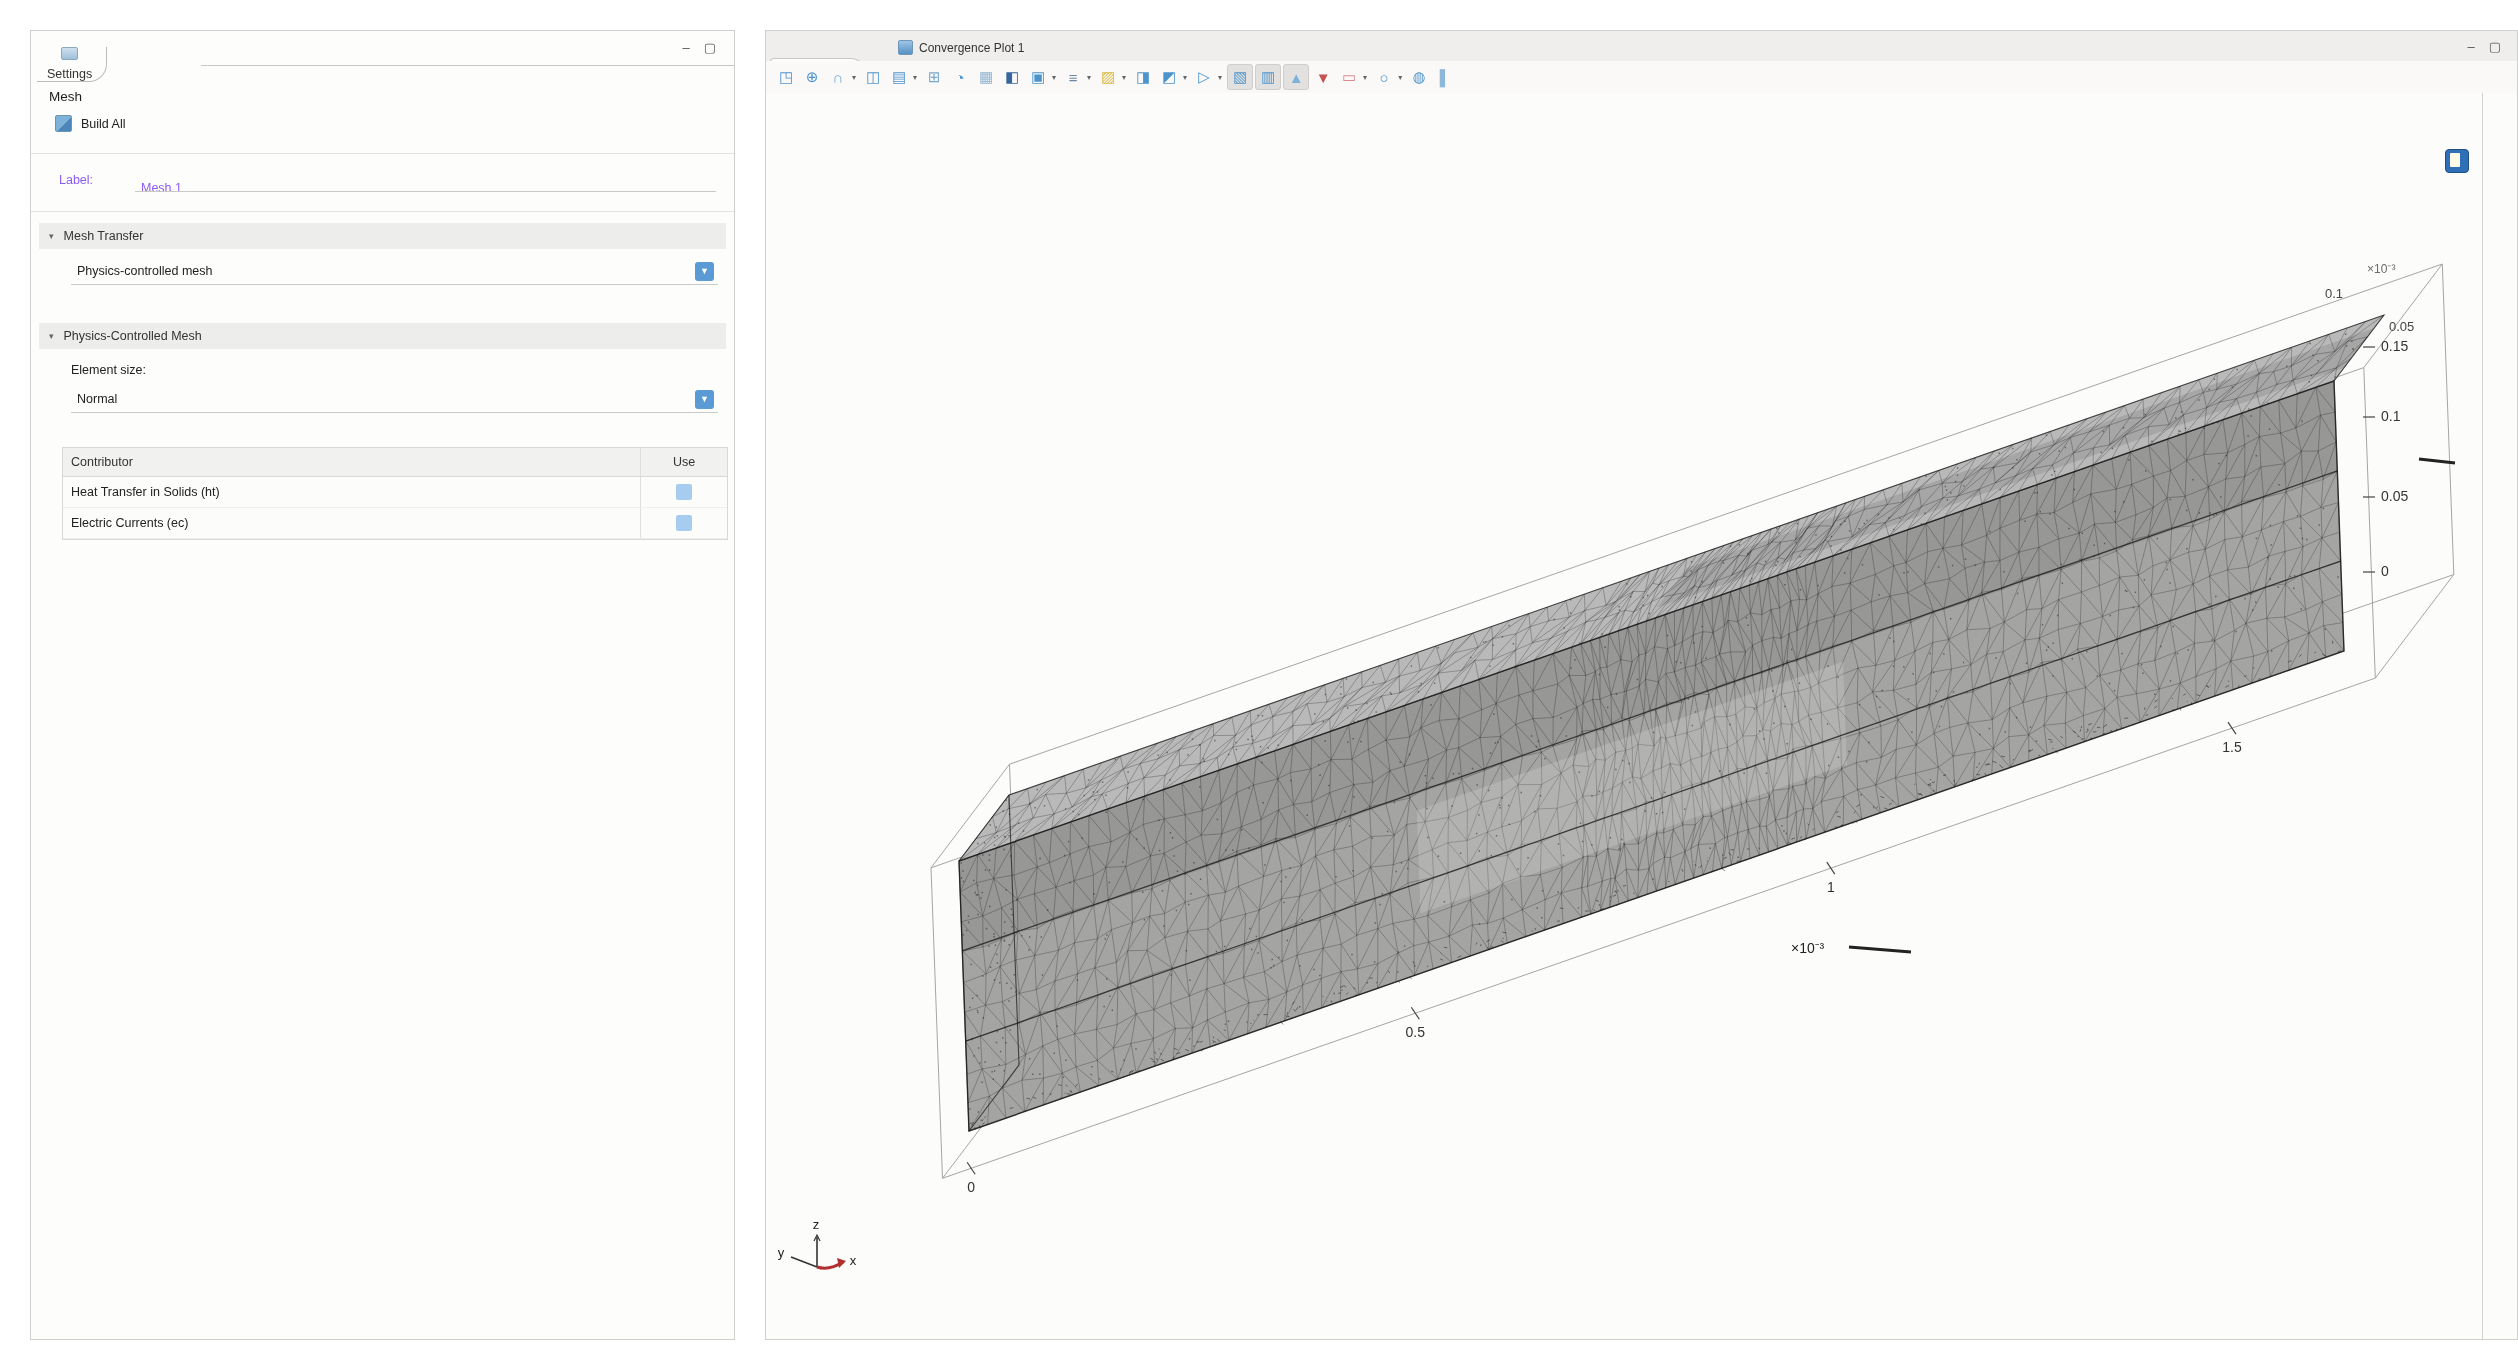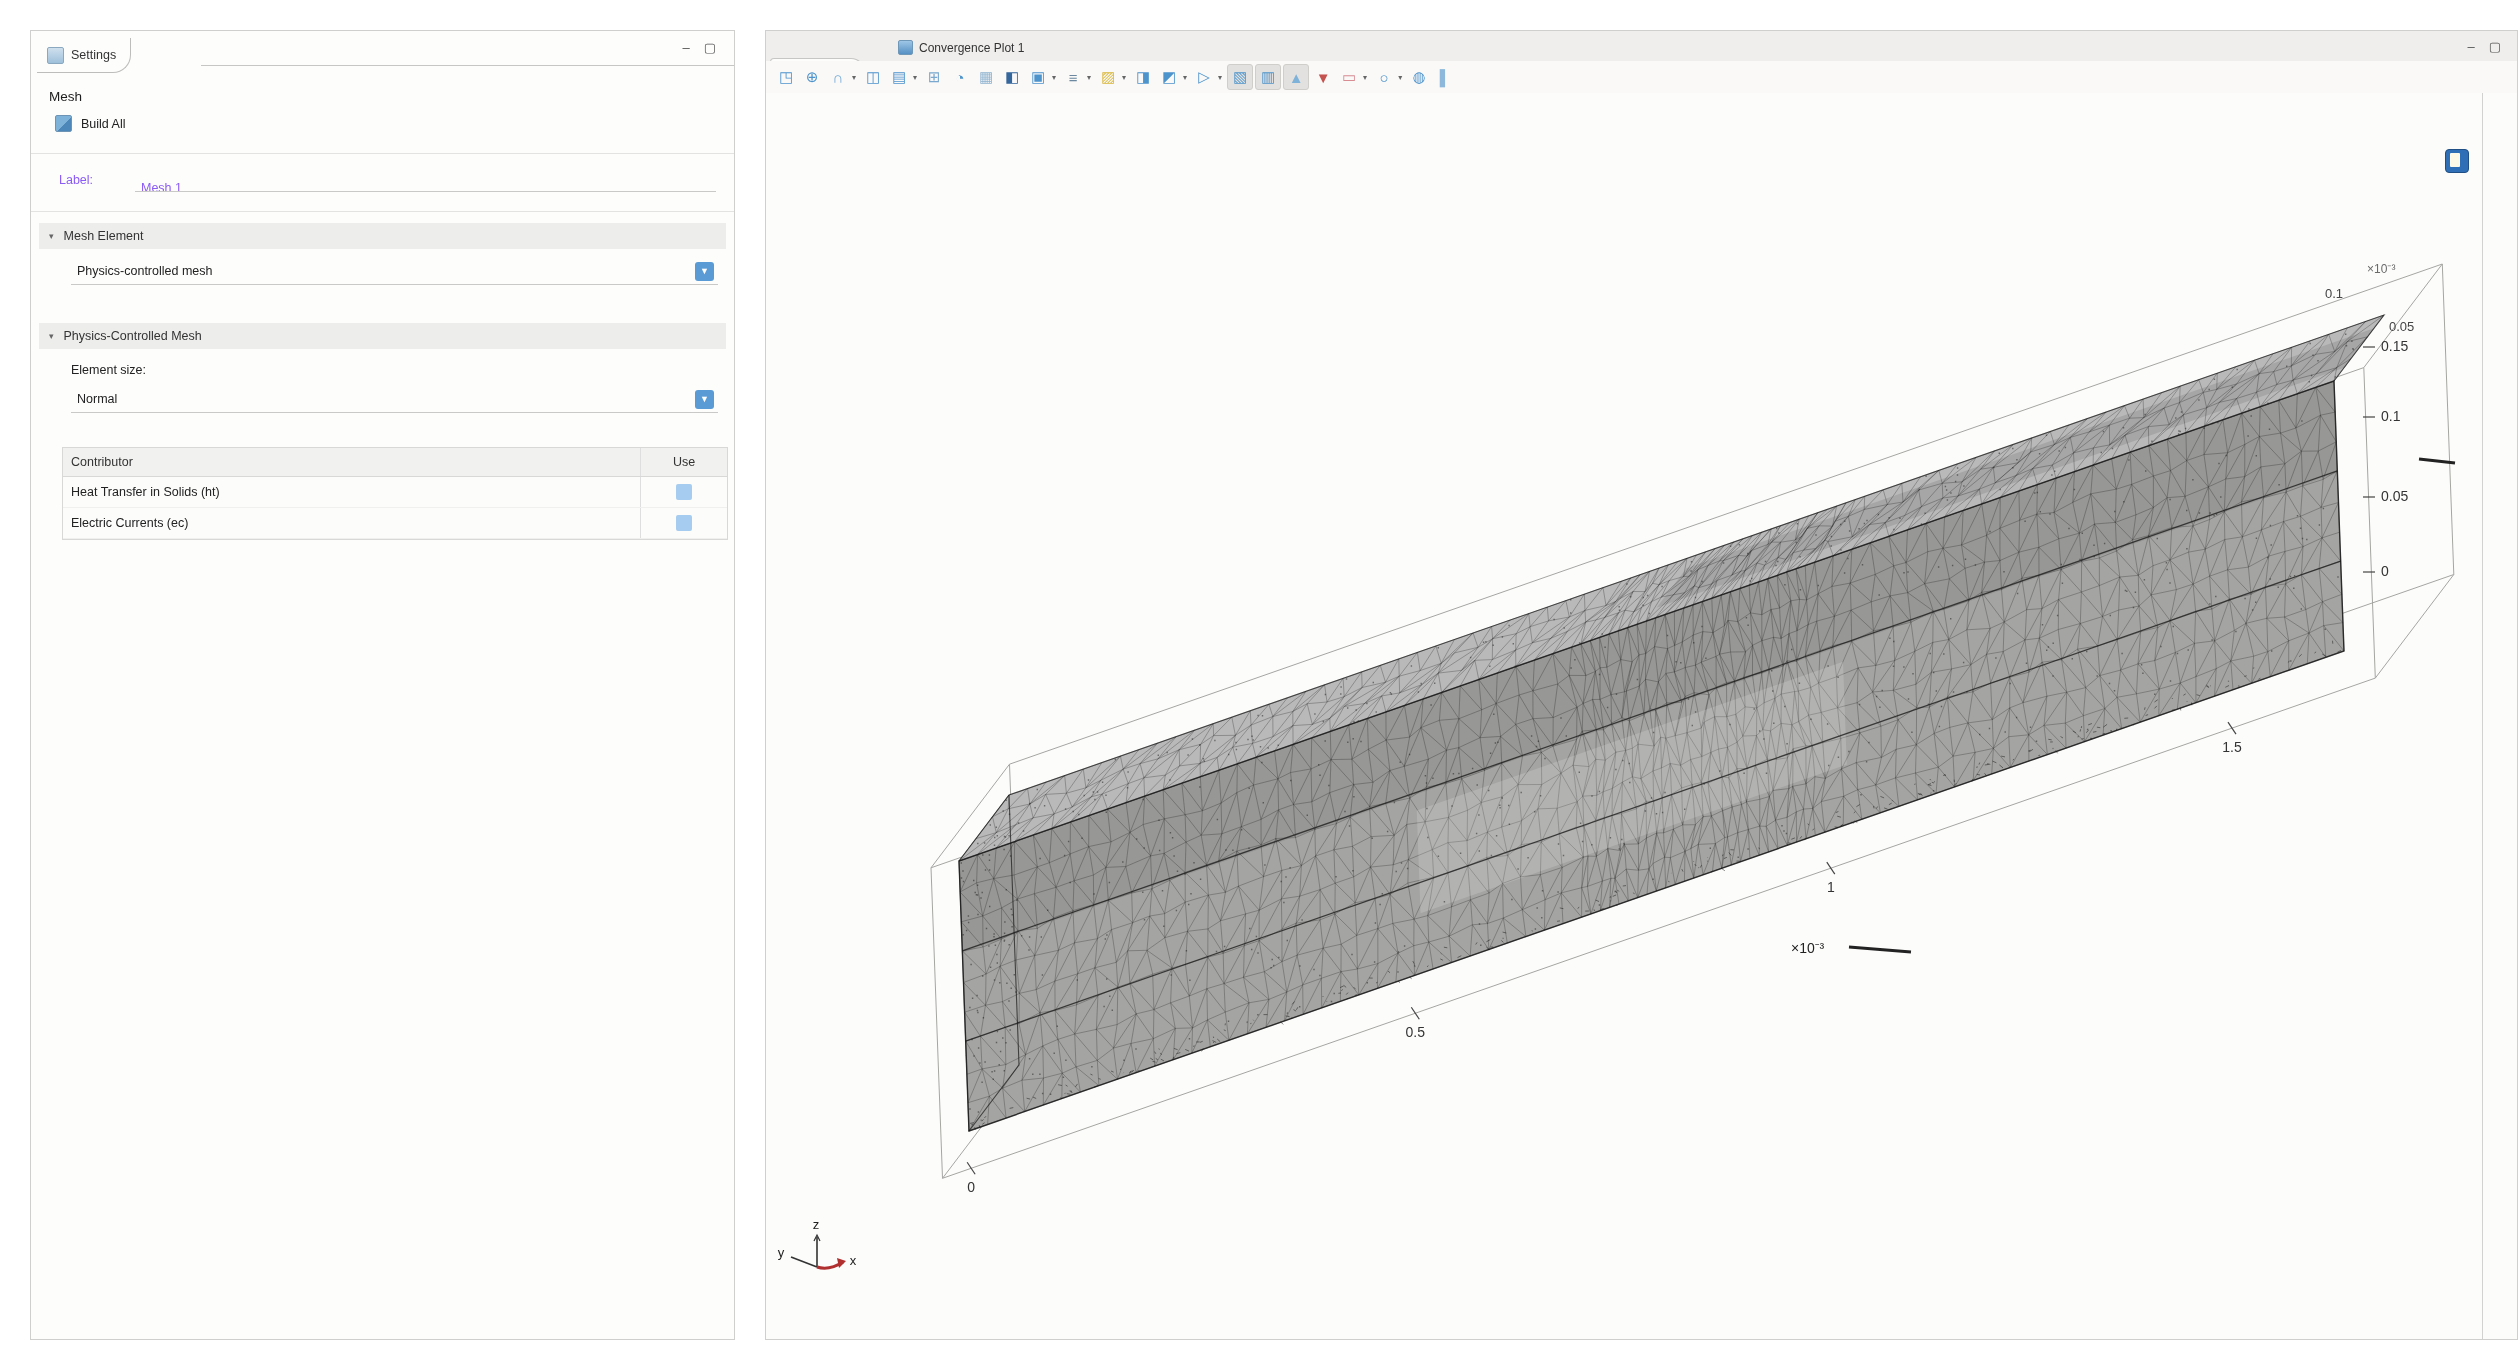--- a/index.html
+++ b/index.html
@@ -56,21 +56,21 @@
   #scene{position:absolute;left:0;top:0;}
   #float-ico{position:absolute;left:1679px;top:56px;width:22px;height:22px;background:#2f6fb5;border-radius:4px;border:1px solid #1f4f85;}
   #float-ico:before{content:"";position:absolute;left:4px;top:3px;width:10px;height:14px;background:#fdfbe8;border-radius:1px;}
   #canvas-edge{position:absolute;left:1716px;top:0;bottom:0;width:1px;background:#d2d2d0;}
 </style>
 </head>
 <body>
 
 <div class="win" id="settings-win">
   <div class="tabbar">
-    <div class="tab active" style="left:6px;top:7px;">
+    <div class="tab active" style="left:6px;top:16px;flex-direction:column;">
       <span class="doc-ico"></span>
       <span>Settings</span>
     </div>
     <div class="tabline" style="left:170px;right:0;top:34px;"></div>
     <div class="winctl" style="right:18px;top:10px;">
       <span>‒</span>
       <span>▢</span>
     </div>
   </div>
 
@@ -86,21 +86,21 @@
   <div class="fieldrow" style="top:138px;">
     <span class="cap">Label:</span>
     <span class="val">Mesh 1</span>
     <span class="underline" style="left:104px;right:18px;top:22px;"></span>
   </div>
 
   <div class="hr" style="top:180px;"></div>
 
   <div class="sechead" style="top:192px;">
     <span class="caret">▾</span>
-    <span>Mesh Element</span>
+    <span>Mesh Transfer</span>
   </div>
 
   <div class="combo" style="top:230px;">
     <span class="cval">Physics-controlled mesh</span>
     <span class="cline"></span>
     <span class="cbtn">▼</span>
   </div>
 
   <div class="sechead" style="top:292px;">
     <span class="caret">▾</span>

